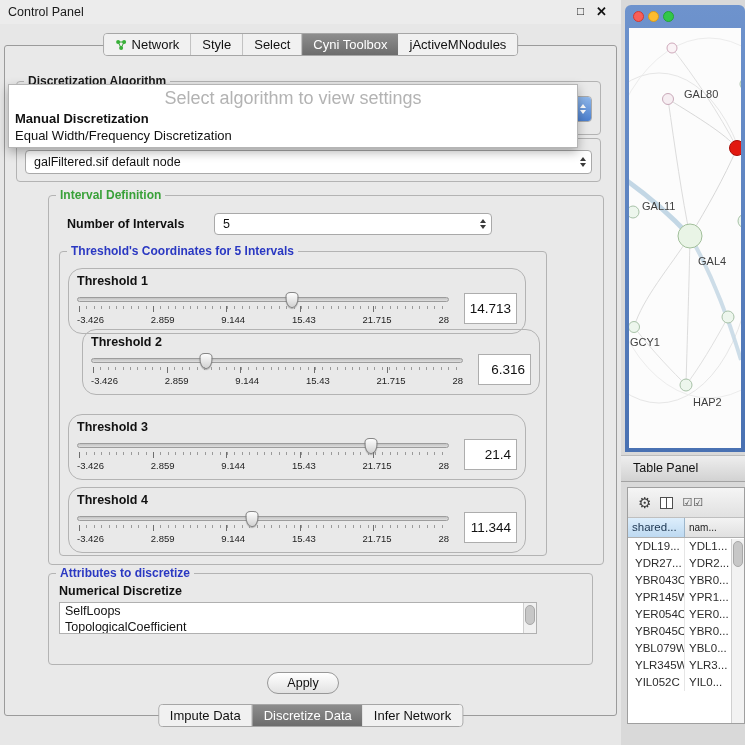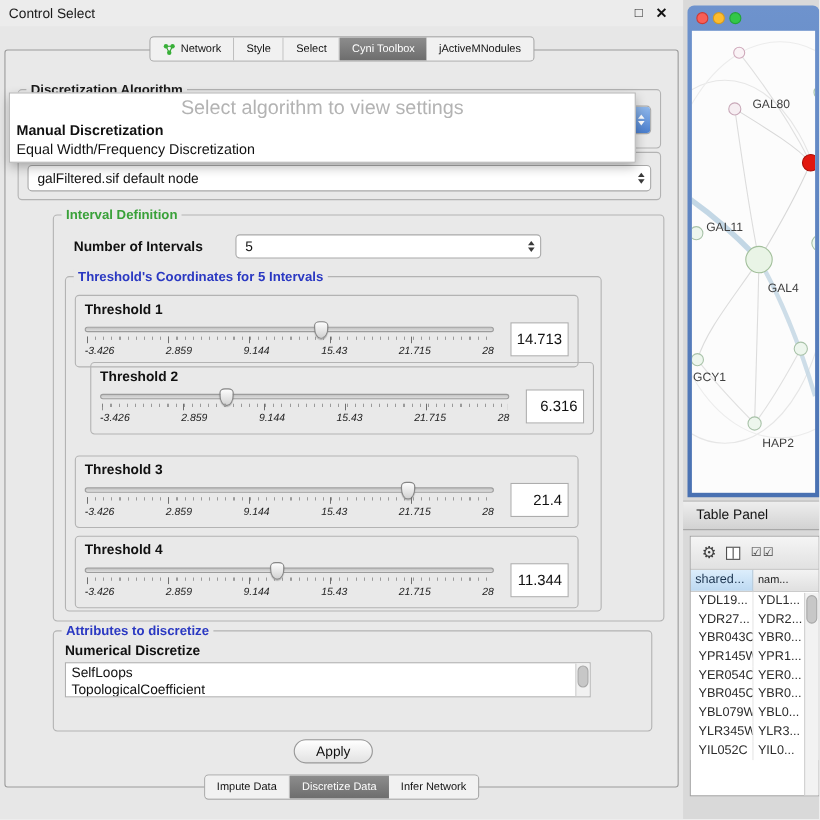--- a/index.html
+++ b/index.html
@@ -16,21 +16,21 @@
   .float-btn { position:absolute; left:577px; top:4px; font-size:12px; color:#222; cursor:default; }
   .close-btn { position:absolute; left:596px; top:4px; font-size:13px; font-weight:bold; color:#111; cursor:default; }
 
   .panel-body { position:absolute; left:4px; top:45px; width:613px; height:671px;
     background:#e9e9e9; border:1px solid #9b9b9b; border-radius:3px; }
 
   .tabbar { position:absolute; left:50%; transform:translateX(-50%); display:flex; height:23px;
     background:#f1f1f1; border:1px solid #a6a6a6; border-radius:4px; overflow:hidden; z-index:6; }
   .tabbar.top { top:33px; }
   .tabbar.bottom { top:704px; }
-  .tab { display:flex; align-items:center; gap:5px; padding:0 11px; font-size:10px; color:#111;
+  .tab { display:flex; align-items:center; gap:5px; padding:0 11px; font-size:13px; color:#111;
     background:#f1f1f1; border-right:1px solid #bdbdbd; white-space:nowrap; }
   .tab:last-child { border-right:none; }
   .tab.selected { background:linear-gradient(#8d8d8d,#6d6d6d); color:#ffffff; border-right:none; }
 
   .neticon { width:12px; height:12px; }
 
   .group { position:absolute; border:1px solid #b3b3b3; border-radius:4px; }
   .group-label { position:absolute; top:-8px; left:7px; background:#e9e9e9; padding:0 4px;
     font-size:12px; font-weight:bold; color:#1a1a1a; white-space:nowrap; }
   .group-label.green { color:#39a139; }
@@ -51,23 +51,23 @@
   .algo-popup { position:absolute; left:8px; top:84px; width:570px; background:#ffffff;
     border:1px solid #b5b5b5; box-shadow:0 4px 10px rgba(0,0,0,.3); z-index:20; padding-bottom:3px; }
   .popup-prompt { text-align:center; color:#b3b3b3; font-size:18px; padding:3px 0 1px; }
   .popup-item { font-size:13px; padding:1px 6px; color:#111; }
   .popup-item.bold { font-weight:bold; }
 
   
   .bold-label { position:absolute; font-weight:bold; font-size:12.5px; color:#111; }
 
   .threshold-panel { position:absolute; left:8px; width:458px; height:66px;
-    border:1px solid #b3b3b3; border-radius:4px; }
+    border:1px solid #b3b3b3; border-radius:14px; }
   .threshold-title { position:absolute; left:8px; top:5px; font-weight:bold; font-size:12.5px; }
-  .slider { position:absolute; left:8px; top:22px; width:372px; height:40px;font-style:italic; }
+  .slider { position:absolute; left:8px; top:22px; width:372px; height:40px; }
   .track { position:absolute; left:0; right:0; top:6px; height:5px;
     background:linear-gradient(#c3c3c3,#dedede); border:1px solid #9c9c9c; border-radius:3px; }
   .thumb { position:absolute; top:1px; width:13px; height:16px; transform:translateX(-50%);
     background:linear-gradient(#fdfdfd,#d2d2d2); border:1px solid #868686;
     border-radius:5px 5px 6px 6px/4px 4px 10px 10px; box-shadow:0 1px 1px rgba(0,0,0,.25); }
   .ticks { position:absolute; left:2px; right:2px; top:15px; height:6px;
     background-image:
       repeating-linear-gradient(to right,#6e6e6e 0 1px,transparent 1px 73.6px),
       repeating-linear-gradient(to right,#9a9a9a 0 1px,transparent 1px 7.4px);
     background-size:100% 6px,100% 3px;
@@ -133,21 +133,21 @@
     background:#c7c7c7; border:1px solid #a8a8a8; border-radius:5px; }
 </style>
 </head>
 <body>
 
 <div id="root">
 
   <div class="control-panel">
 
     <div class="titlebar">
-      <span class="title">Control Select</span>
+      <span class="title">Control Panel</span>
       <span class="float-btn">□</span>
       <span class="close-btn">✕</span>
     </div>
 
     <div class="panel-body">
 
       <div class="group" style="left:11px; top:35px; width:585px; height:54px;">
         <span class="group-label">Discretization Algorithm</span>
         <div class="combo" style="left:8px; right:8px; top:14px; height:26px;">
           <span class="combo-text"></span>

